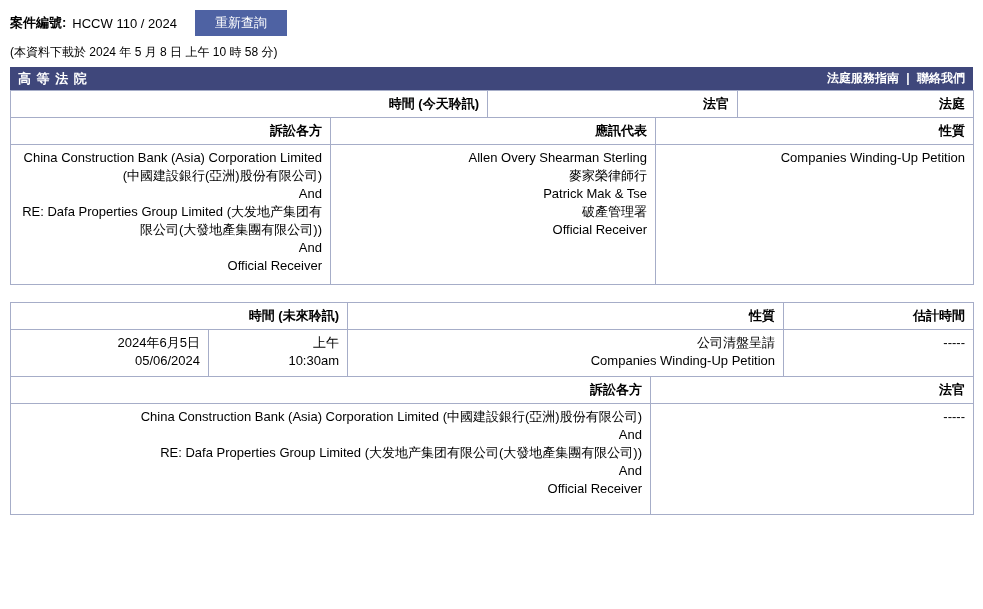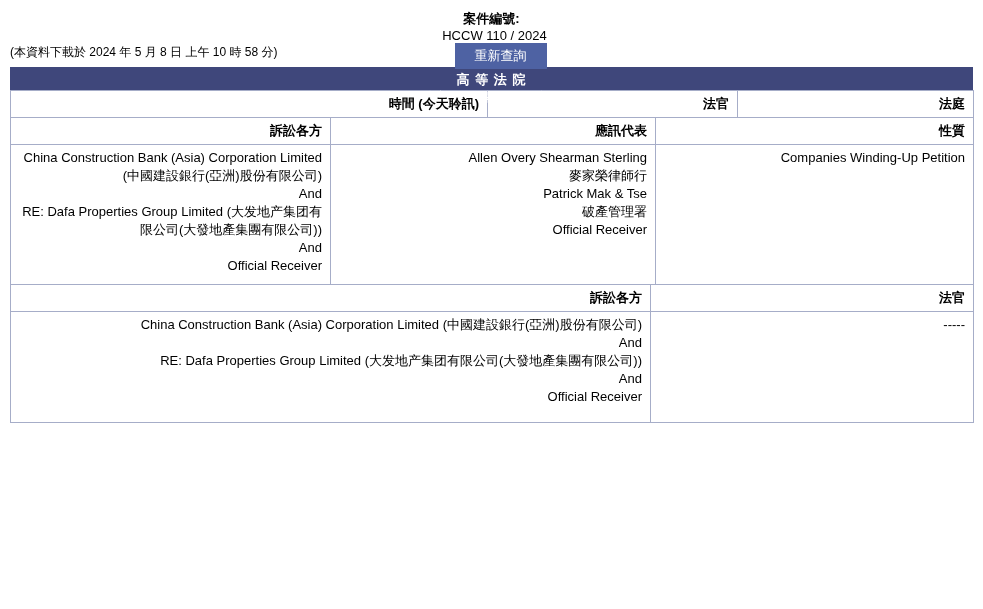--- a/index.html
+++ b/index.html
@@ -9,35 +9,35 @@
   }
   *{box-sizing:border-box;}
   html,body{margin:0;padding:0;background:#fff;}
   body{
     width:983px;min-height:609px;
     font-family:"Liberation Sans","DejaVu Sans",sans-serif;
     font-size:13px;color:#000;
   }
   .page{padding:10px 10px 8px 10px;width:983px;}
   
-  .case-row{display:flex;align-items:center;height:26px;flex-direction:column;}
+  .case-row{display:flex;align-items:center;height:26px;}
   .case-label{font-weight:bold;}
   .case-value{margin-left:6px;}
   .requery{
     margin-left:18px;
     background:var(--button-bg);color:#fff;border:none;
     font-family:Liberation Serif, serif;font-size:13px;
     padding:5px 20px;cursor:pointer;line-height:16px;
   }
   .note{margin-top:9px;font-size:12px;line-height:14px;}
   
   .banner{
     margin-top:8px;background:var(--banner-bg);color:#fff;
     display:flex;justify-content:space-between;align-items:center;
-    padding:4px 8px;height:23px;font-weight:bold;flex-direction:column;
+    padding:4px 8px;height:23px;font-weight:bold;
   }
   .banner-title{letter-spacing:1px;font-size:13px;}
   .banner-links{font-size:12px;}
   .banner-links a{color:#fff;text-decoration:none;font-weight:bold;}
   .banner-links .sep{margin:0 4px;}
   
   table.tbl{
     border-collapse:collapse;table-layout:fixed;width:963px;
   }
   table.tbl th,table.tbl td{
@@ -116,20 +116,44 @@
         <td class="ml mid">Allen Overy Shearman Sterling
 麥家榮律師行
 Patrick Mak &amp; Tse
 破產管理署
 Official Receiver</td>
         <td class="ml">Companies Winding-Up Petition</td>
       </tr>
     </tbody>
   </table>
 
+  <table class="tbl t-b1 future">
+    <colgroup>
+      <col style="width:198px">
+        <col style="width:139px">
+        <col style="width:436px">
+        <col style="width:190px">
+    </colgroup>
+    <tbody>
+      <tr class="hdr">
+        <th colspan="2">時間 (未來聆訊)</th>
+        <th>性質</th>
+        <th>估計時間</th>
+      </tr>
+      <tr class="data">
+        <td class="ml">2024年6月5日
+05/06/2024</td>
+        <td class="ml">上午
+10:30am</td>
+        <td class="ml">公司清盤呈請
+Companies Winding-Up Petition</td>
+        <td class="ctr vmid">-----</td>
+      </tr>
+    </tbody>
+  </table>
 
   <table class="tbl t-b2 joined">
     <colgroup>
       <col style="width:640px">
         <col style="width:323px">
     </colgroup>
     <tbody>
       <tr class="hdr">
         <th>訴訟各方</th>
         <th>法官</th>

